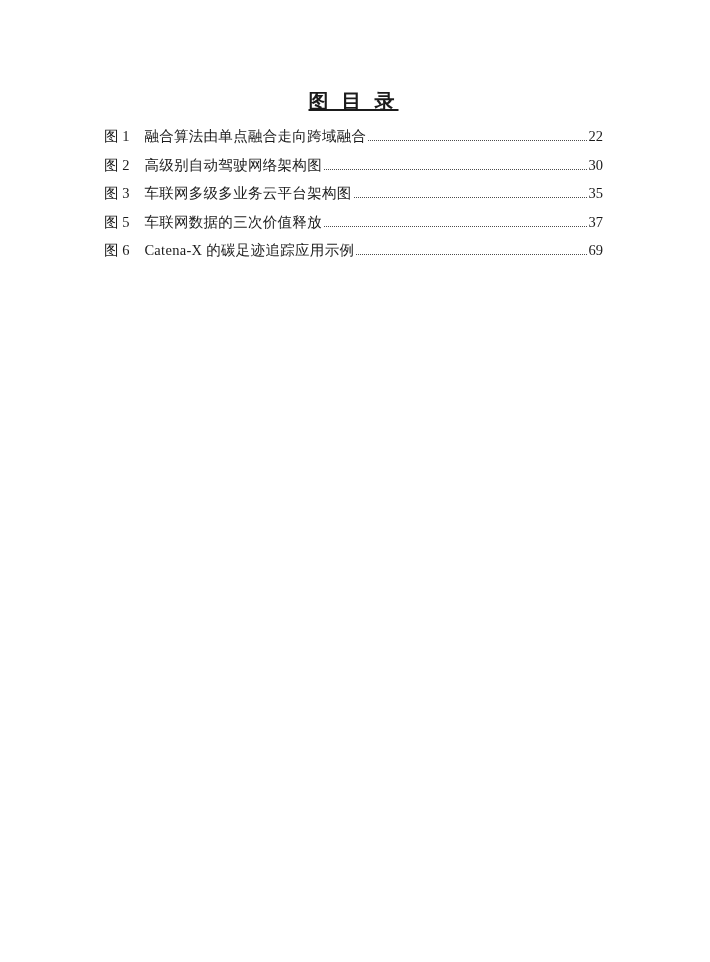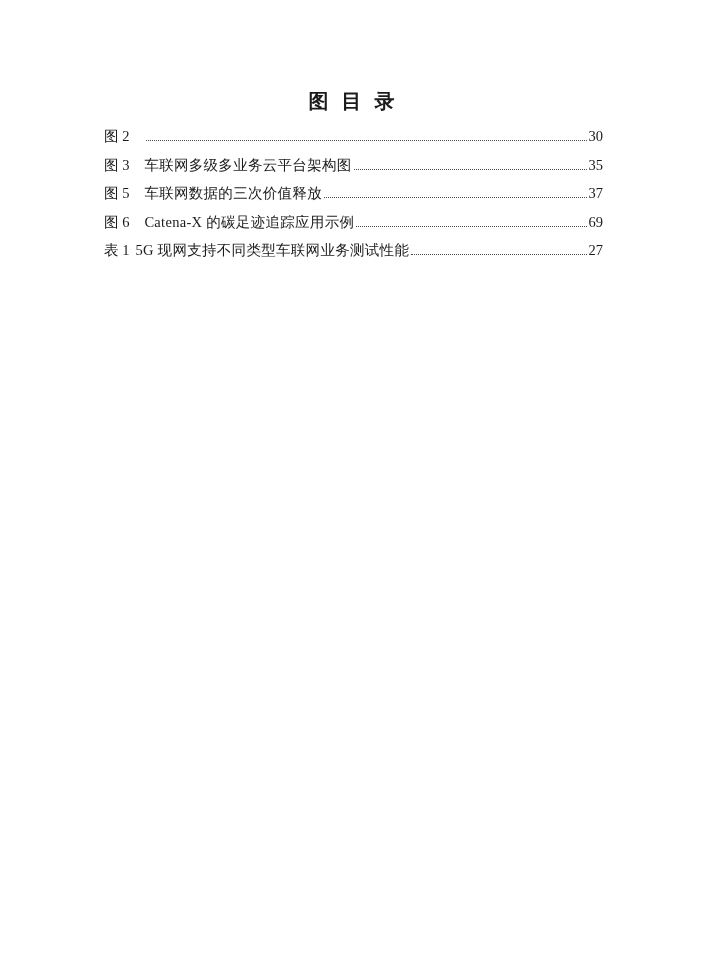--- a/index.html
+++ b/index.html
@@ -22,20 +22,21 @@
     background: #ffffff;
   }
   .toc-title {
     margin: 0 0 8px 0;
     text-align: center;
     font-size: 20px;
     line-height: 26px;
     font-weight: bold;
     letter-spacing: 4px;
     white-space: pre;
+    text-decoration: underline;
   }
   .toc-section.section-tables .toc-title {
     margin-top: 67px;
   }
   .toc-list {
     width: 100%;
   }
   .toc-entry {
     display: flex;
     align-items: baseline;
@@ -67,23 +68,30 @@
   }
 </style>
 </head>
 <body>
 
 <div class="page">
 
   <div class="toc-section section-figures">
     <h1 class="toc-title">图 目 录</h1>
     <div class="toc-list">
+  <div class="toc-entry">
+    <span class="toc-label">图 1</span>
+    <span class="toc-text">融合算法由单点融合走向跨域融合</span>
+    <span class="toc-leader"></span>
+    <span class="toc-page">22</span>
+  </div>
 
   <div class="toc-entry">
     <span class="toc-label">图 2</span>
+    <span class="toc-text">高级别自动驾驶网络架构图</span>
     <span class="toc-leader"></span>
     <span class="toc-page">30</span>
   </div>
 
   <div class="toc-entry">
     <span class="toc-label">图 3</span>
     <span class="toc-text">车联网多级多业务云平台架构图</span>
     <span class="toc-leader"></span>
     <span class="toc-page">35</span>
   </div>
@@ -99,23 +107,15 @@
   <div class="toc-entry">
     <span class="toc-label">图 6</span>
     <span class="toc-text">Catena-X 的碳足迹追踪应用示例</span>
     <span class="toc-leader"></span>
     <span class="toc-page">69</span>
   </div>
 </div>
   </div>
 
   <div class="toc-section section-tables">
-    <div class="toc-list">
-  <div class="toc-entry">
-    <span class="toc-label">表 1</span>
-    <span class="toc-text">5G 现网支持不同类型车联网业务测试性能</span>
-    <span class="toc-leader"></span>
-    <span class="toc-page">27</span>
-  </div>
-</div>
   </div>
 
 </div>
 
 </body></html>

